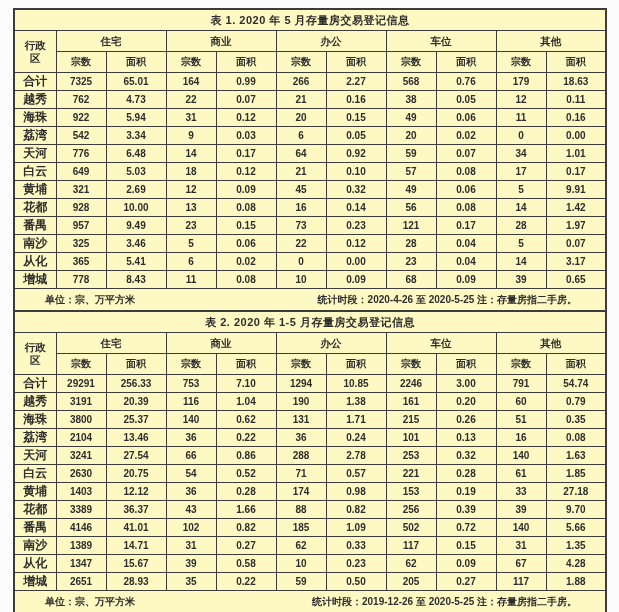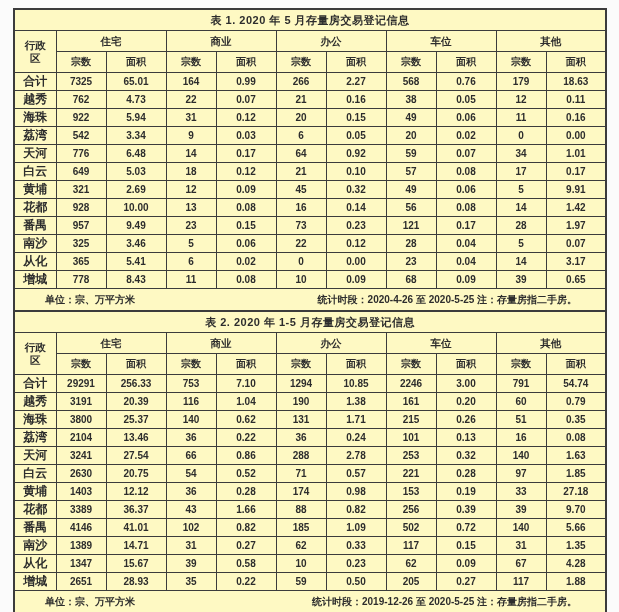--- a/index.html
+++ b/index.html
@@ -386,21 +386,21 @@
         <tr>
           <th>白云</th>
           <td>2630</td>
           <td>20.75</td>
           <td>54</td>
           <td>0.52</td>
           <td>71</td>
           <td>0.57</td>
           <td>221</td>
           <td>0.28</td>
-          <td>97</td>
+          <td>61</td>
           <td>1.85</td>
         </tr>
         <tr>
           <th>黄埔</th>
           <td>1403</td>
           <td>12.12</td>
           <td>36</td>
           <td>0.28</td>
           <td>174</td>
           <td>0.98</td>

